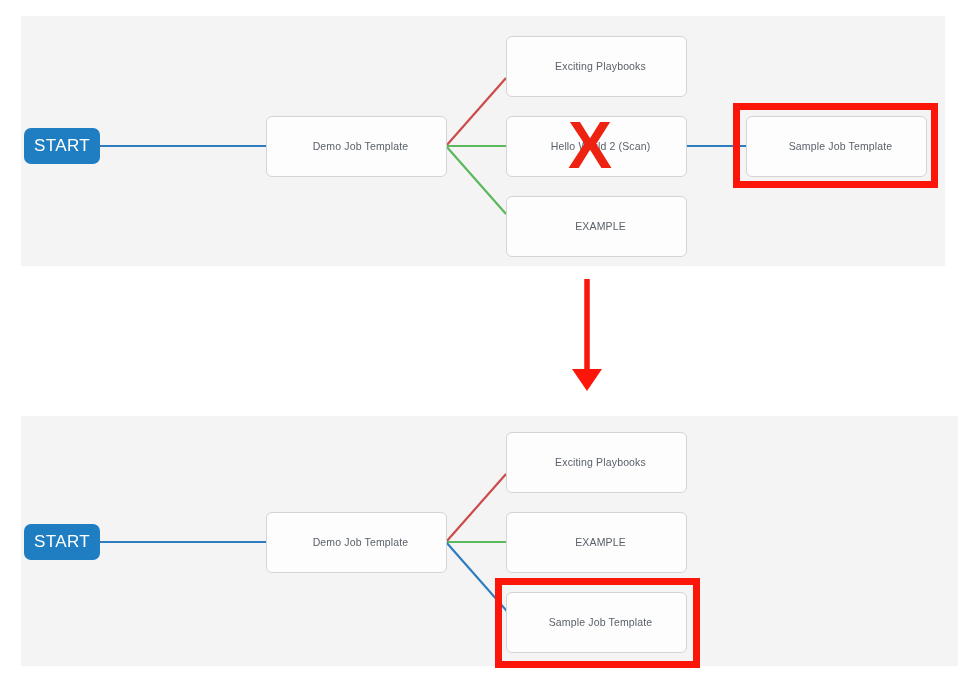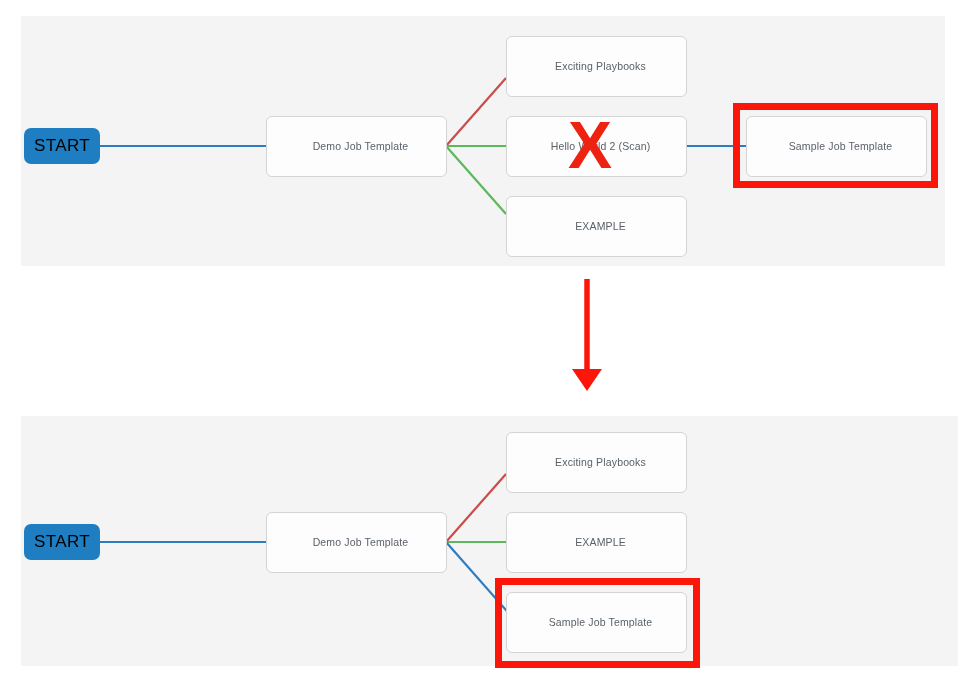--- a/index.html
+++ b/index.html
@@ -52,21 +52,21 @@
     overflow: visible;
   }
 
   
   .start-node {
     position: absolute;
     width: 76px;
     height: 36px;
     border-radius: 7px;
     background: #1f7ec1;
-    color: #000000;
+    color: #ffffff;
     font-size: 17px;
     letter-spacing: 0.4px;
     display: flex;
     align-items: center;
     justify-content: center;
     box-sizing: border-box;
   }
 
   
   .node {

